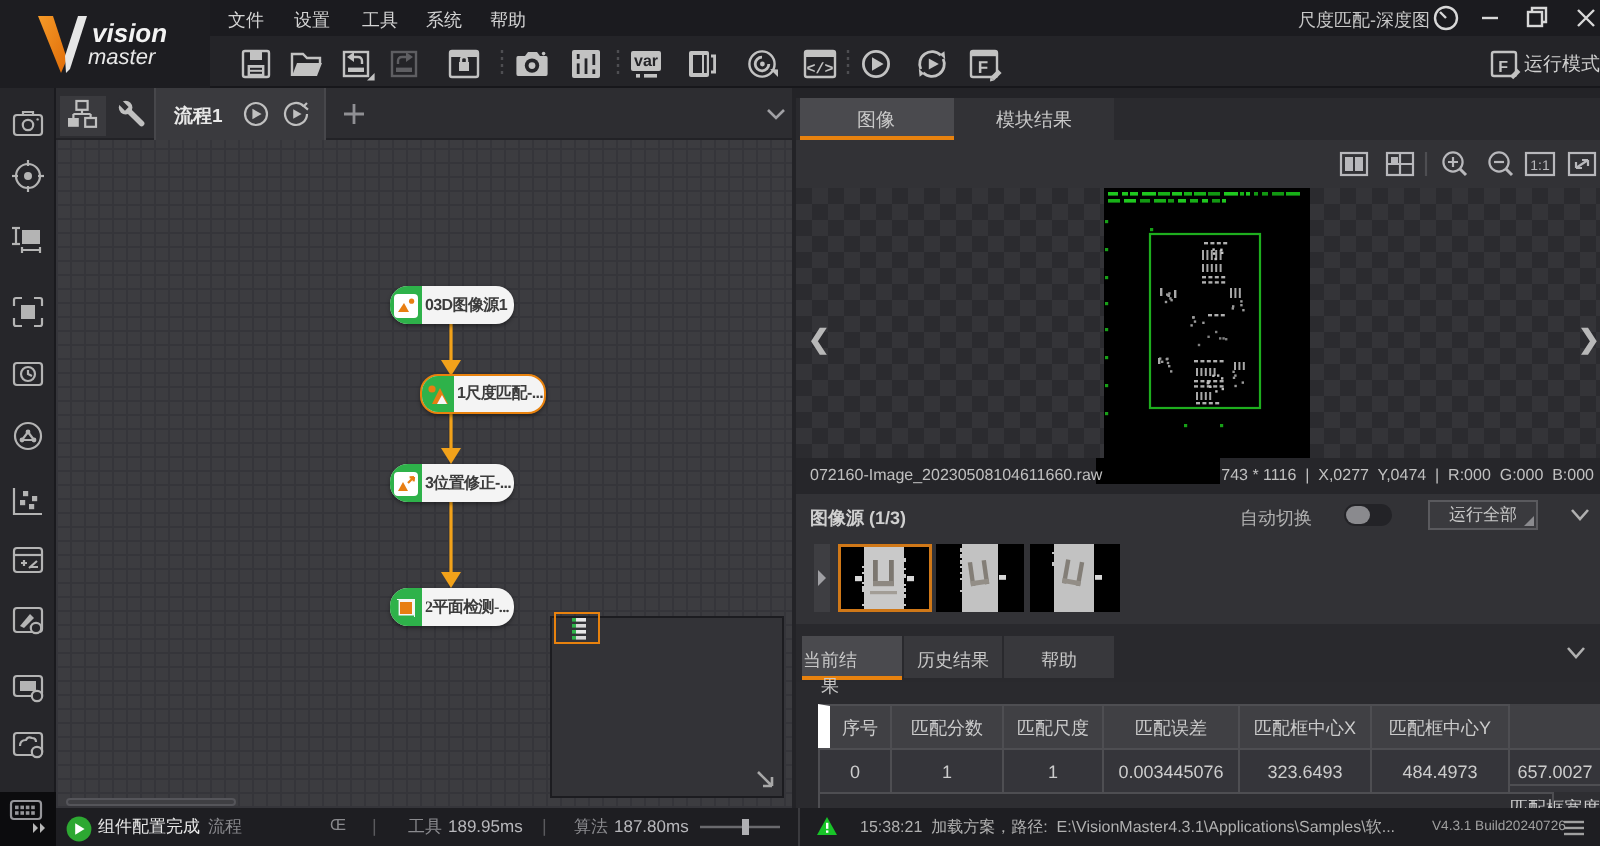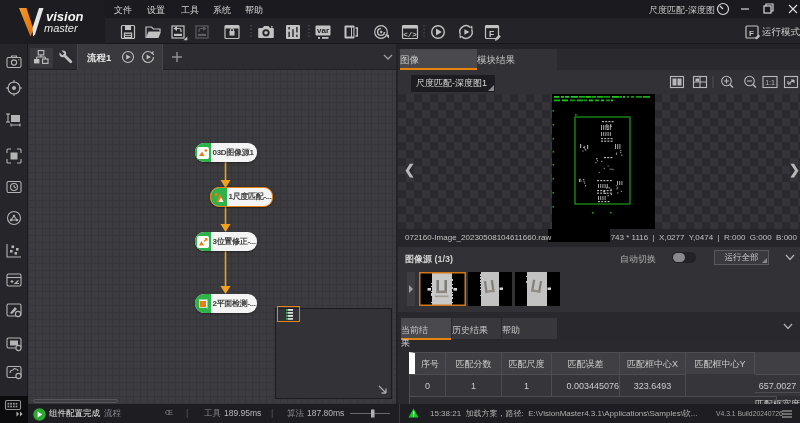--- a/index.html
+++ b/index.html
@@ -28,21 +28,21 @@
   box-shadow:0 1px 2px rgba(0,0,0,.4); overflow:hidden; }
 .node .g { position:absolute; left:0; top:0; width:16px; height:19px; background:#2eb24a; }
 .node .t { position:absolute; left:17.5px; top:0; width:43px; height:19px; line-height:19px;
   color:#3c3c3c; font-size:8px; font-weight:bold; letter-spacing:-0.3px; white-space:nowrap; }
 .node.sel { border:1.5px solid #e8820e;margin-left:16px; }
 
 
 #rpanel { left:398px; top:44px; width:402px; height:360px; background:#2a2a2e; }
 
 
-.tab { position:absolute; font-size:9.5px; color:#c8c8c8; }
+.tab { position:absolute; font-size:9.5px; color:#c8c8c8; text-align:center; }
 
 
 .cell { position:absolute; color:#cccccc; font-size:9px; text-align:center;
   border-right:1px solid #4e4e52; border-top:1px solid #4e4e52; }
 
 
 #statusbar { left:28px; top:404px; width:772px; height:19px; background:#1e1e22; }
 .sb { position:absolute; font-size:9px; top:4px; }
 </style>
 </head>
@@ -383,21 +383,21 @@
     </div>
     <div class="node" style="left:167px; top:162px;">
       <div class="g"></div>
         <div class="t">3位置修正-...</div>
       <svg class="abs" style="left:2px; top:3.5px;" width="12" height="12" viewBox="0 0 12 12">
         <rect x="0" y="0" width="12" height="12" rx="2" fill="#ffffff"></rect>
         <path d="M2 9.5 L4.5 5 L7 9.5 Z" fill="#e87e12"></path>
         <path d="M7 5.5 L10 2.5 M10 2.5 L7.8 2.7 M10 2.5 L9.8 4.7" stroke="#e87e12" stroke-width="1.1" fill="none"></path>
       </svg>
     </div>
-    <div class="node" style="left:167px; top:224px;">
+    <div class="node" style="left:167px; top:224px;font-family:Liberation Serif, serif;">
       <div class="g"></div>
         <div class="t">2平面检测-...</div>
       <svg class="abs" style="left:2px; top:3.5px;" width="12" height="12" viewBox="0 0 12 12">
         <rect x="1.5" y="1.5" width="9" height="9" fill="#f5f5f5"></rect>
         <rect x="3" y="3" width="6" height="6" fill="#e87e12"></rect>
         <path d="M1.5 2 V10.5 H10" stroke="#2eb24a" stroke-width="1.6" fill="none"></path>
       </svg>
     </div>
 
     <div class="abs" style="left:247px; top:238px; width:117px; height:91px; background:#333337; border:1px solid #1c1c20;">
@@ -434,25 +434,20 @@
   <div class="abs" id="rpanel">
 
     <div class="abs" style="left:0; top:0; width:402px; height:5px; background:#232327;"></div>
     <div class="abs" style="left:2px; top:5px; width:77px; height:21px; background:#4a4a4e;"></div>
     <div class="abs" style="left:2px; top:24px; width:77px; height:2px; background:#e8820e;"></div>
     <div class="abs" style="left:79px; top:5px; width:80px; height:21px; background:#323236;"></div>
     <div class="abs tab" style="left:2px; top:10px; width:76px;">图像</div>
     <div class="abs tab" style="left:79px; top:10px; width:80px;">模块结果</div>
 
     <div class="abs" style="left:0; top:26px; width:402px; height:24px; background:#323236;"></div>
-    <div class="abs" style="left:13px; top:31px; width:84px; height:17px; background:#1d1d21; color:#d8d8d8; font-size:9px; line-height:17px; padding-left:5px;">尺度匹配-深度图1
-      <svg class="abs" style="right:1px; bottom:1px;" width="6" height="6">
-          <path d="M6 0 L6 6 L0 6 Z" fill="#8a8a8e"></path>
-        </svg>
-    </div>
     <svg class="abs" style="left:265px; top:29px;" width="137" height="18" viewBox="0 0 137 18">
       <g stroke="#b8b8bc" fill="none" stroke-width="1.1">
 
         <g transform="translate(14,9)">
           <rect x="-6.5" y="-5.5" width="13" height="11"></rect>
           <rect x="-4.5" y="-3.5" width="4" height="7" fill="#b8b8bc" stroke="none"></rect>
           <rect x="0.5" y="-3.5" width="4" height="7" fill="#b8b8bc" stroke="none"></rect>
         </g>
 
         <g transform="translate(37,9)">
@@ -774,22 +769,23 @@
       <div class="cell" style="left:0; top:0; width:37px; height:22px; line-height:22px; border-left:6px solid #ffffff;">序号</div>
       <div class="cell" style="left:37px; top:0; width:56px; height:22px; line-height:22px;">匹配分数</div>
       <div class="cell" style="left:93px; top:0; width:50px; height:22px; line-height:22px;">匹配尺度</div>
       <div class="cell" style="left:143px; top:0; width:68px; height:22px; line-height:22px;">匹配误差</div>
       <div class="cell" style="left:211px; top:0; width:66px; height:22px; line-height:22px;">匹配框中心X</div>
       <div class="cell" style="left:277px; top:0; width:69px; height:22px; line-height:22px;">匹配框中心Y</div>
       <div class="cell" style="left:346px; top:0; width:45px; height:22px; line-height:22px; border-right:none;margin-top:40px;">匹配框宽度</div>
       <div class="cell" style="left:0; top:22px; width:37px; height:22px; line-height:22px; border-left:1px solid #4e4e52;">0</div>
       <div class="cell" style="left:37px; top:22px; width:56px; height:22px; line-height:22px;">1</div>
       <div class="cell" style="left:93px; top:22px; width:50px; height:22px; line-height:22px;">1</div>
-      <div class="cell" style="left:143px; top:22px; width:68px; height:22px; line-height:22px;text-align:right;">0.003445076</div>
+      <div class="cell" style="left:143px; top:22px; width:68px; height:22px; line-height:22px;">0.003445076</div>
       <div class="cell" style="left:211px; top:22px; width:66px; height:22px; line-height:22px;">323.6493</div>
+      <div class="cell" style="left:277px; top:22px; width:69px; height:22px; line-height:22px;">484.4973</div>
       <div class="cell" style="left:346px; top:22px; width:45px; height:22px; line-height:22px; border-right:none;">657.0027</div>
       <div class="abs" style="left:0; top:44px; width:368px; height:8px; border:1px solid #4e4e52; border-bottom:none;"></div>
     </div>
   </div>
 
   <div class="abs" id="statusbar">
     <svg class="abs" style="left:5px; top:4px;" width="13" height="13" viewBox="0 0 13 13">
       <circle cx="6.5" cy="6.5" r="6.2" fill="#2da832"></circle>
       <path d="M4.6 3.6 L9.3 6.5 L4.6 9.4 Z" fill="#ffffff"></path>
     </svg>

